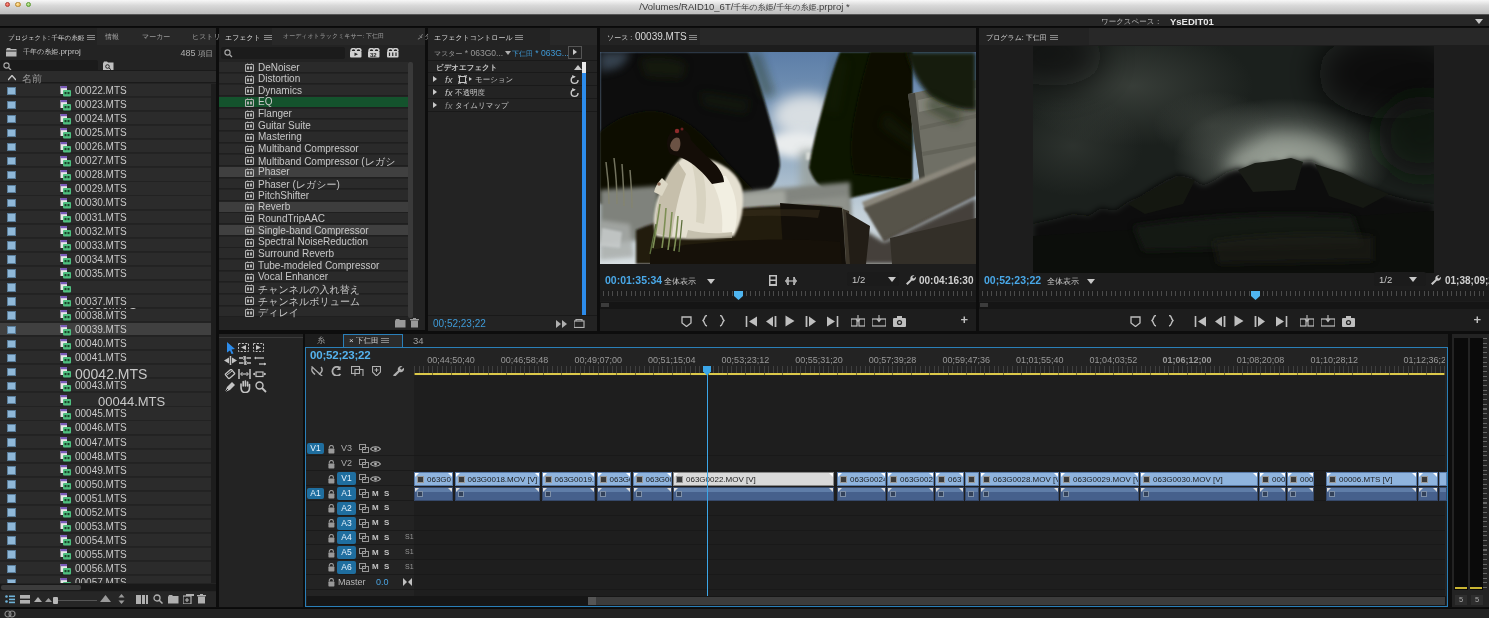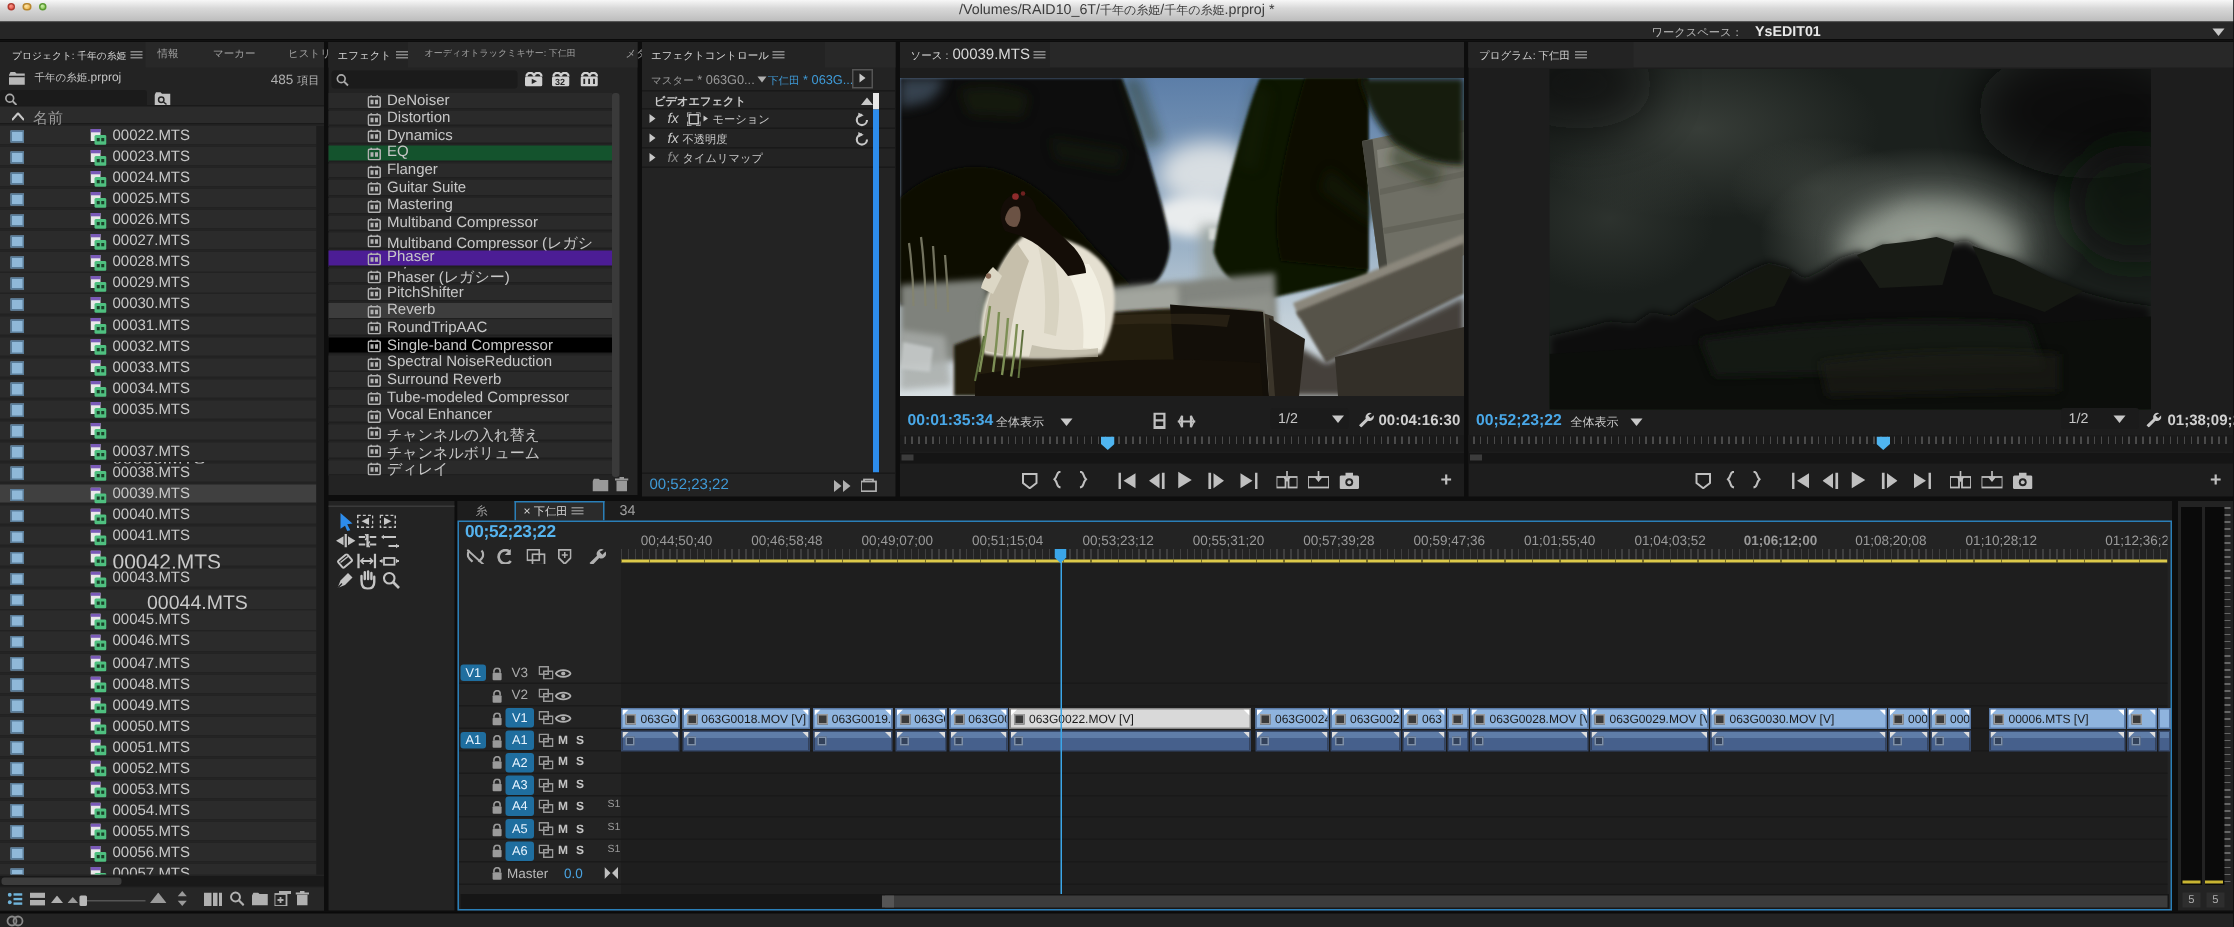--- a/index.html
+++ b/index.html
@@ -626,21 +626,21 @@
       </div>
       <div style="position:absolute;left:0px;top:93.20px;width:189px;height:10.8px;background:#2a2a2a;border-bottom:0.9px solid #1f1f1f;">
         <svg style="position:absolute;left:26px;top:1px;" width="9" height="9">
           <rect x="0.5" y="1.5" width="8" height="7" rx="1" fill="none" stroke="#b0b0b0" stroke-width="1.1"></rect>
           <path d="M2.5 1.5 V0.5 M6.5 1.5 V0.5" stroke="#b0b0b0" stroke-width="1.1"></path>
           <rect x="2" y="3.5" width="2" height="3" fill="#b0b0b0"></rect>
           <rect x="5" y="3.5" width="2" height="3" fill="#b0b0b0"></rect>
         </svg>
         <span style="position:absolute;left:39px;top:-0.5px;font-size:10px;color:#c8c8c8;">Multiband Compressor (レガシー)</span>
       </div>
-      <div style="position:absolute;left:0px;top:104.85px;width:189px;height:10.8px;background:#4c1d95;border-bottom:0.9px solid #1f1f1f;">
+      <div style="position:absolute;left:0px;top:104.85px;width:189px;height:10.8px;background:#404040;border-bottom:0.9px solid #1f1f1f;">
         <svg style="position:absolute;left:26px;top:1px;" width="9" height="9">
           <rect x="0.5" y="1.5" width="8" height="7" rx="1" fill="none" stroke="#b0b0b0" stroke-width="1.1"></rect>
           <path d="M2.5 1.5 V0.5 M6.5 1.5 V0.5" stroke="#b0b0b0" stroke-width="1.1"></path>
           <rect x="2" y="3.5" width="2" height="3" fill="#b0b0b0"></rect>
           <rect x="5" y="3.5" width="2" height="3" fill="#b0b0b0"></rect>
         </svg>
         <span style="position:absolute;left:39px;top:-0.5px;font-size:10px;color:#c8c8c8;">Phaser</span>
       </div>
       <div style="position:absolute;left:0px;top:116.50px;width:189px;height:10.8px;background:#2a2a2a;border-bottom:0.9px solid #1f1f1f;">
         <svg style="position:absolute;left:26px;top:1px;" width="9" height="9">
@@ -671,21 +671,21 @@
       </div>
       <div style="position:absolute;left:0px;top:151.45px;width:189px;height:10.8px;background:#2a2a2a;border-bottom:0.9px solid #1f1f1f;">
         <svg style="position:absolute;left:26px;top:1px;" width="9" height="9">
           <rect x="0.5" y="1.5" width="8" height="7" rx="1" fill="none" stroke="#b0b0b0" stroke-width="1.1"></rect>
           <path d="M2.5 1.5 V0.5 M6.5 1.5 V0.5" stroke="#b0b0b0" stroke-width="1.1"></path>
           <rect x="2" y="3.5" width="2" height="3" fill="#b0b0b0"></rect>
           <rect x="5" y="3.5" width="2" height="3" fill="#b0b0b0"></rect>
         </svg>
         <span style="position:absolute;left:39px;top:-0.5px;font-size:10px;color:#c8c8c8;">RoundTripAAC</span>
       </div>
-      <div style="position:absolute;left:0px;top:163.10px;width:189px;height:10.8px;background:#000000;border-bottom:0.9px solid #1f1f1f;">
+      <div style="position:absolute;left:0px;top:163.10px;width:189px;height:10.8px;background:#404040;border-bottom:0.9px solid #1f1f1f;">
         <svg style="position:absolute;left:26px;top:1px;" width="9" height="9">
           <rect x="0.5" y="1.5" width="8" height="7" rx="1" fill="none" stroke="#b0b0b0" stroke-width="1.1"></rect>
           <path d="M2.5 1.5 V0.5 M6.5 1.5 V0.5" stroke="#b0b0b0" stroke-width="1.1"></path>
           <rect x="2" y="3.5" width="2" height="3" fill="#b0b0b0"></rect>
           <rect x="5" y="3.5" width="2" height="3" fill="#b0b0b0"></rect>
         </svg>
         <span style="position:absolute;left:39px;top:-0.5px;font-size:10px;color:#c8c8c8;">Single-band Compressor</span>
       </div>
       <div style="position:absolute;left:0px;top:174.75px;width:189px;height:10.8px;background:#2a2a2a;border-bottom:0.9px solid #1f1f1f;">
         <svg style="position:absolute;left:26px;top:1px;" width="9" height="9">

